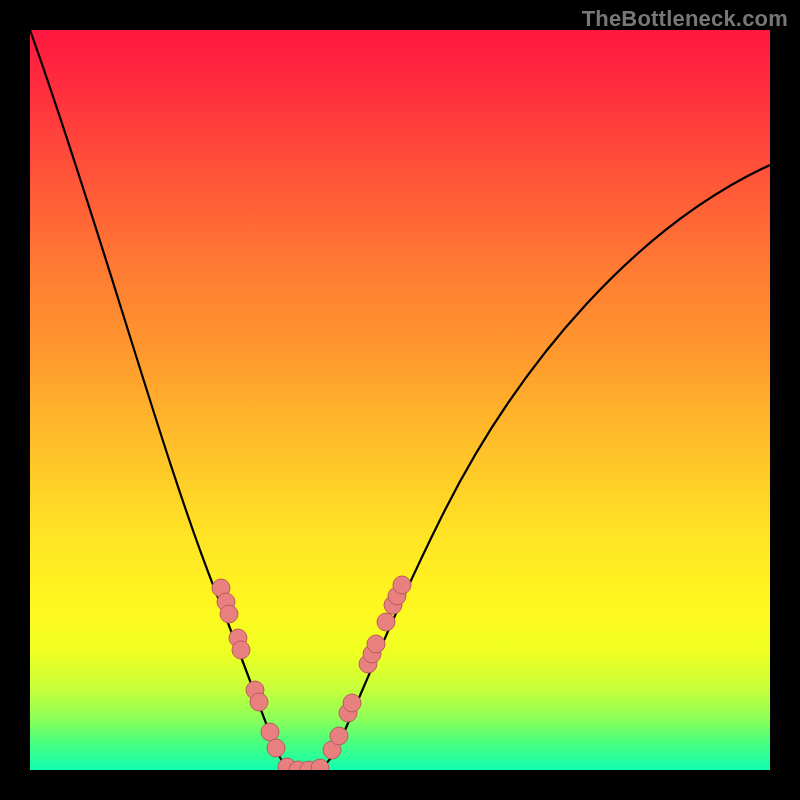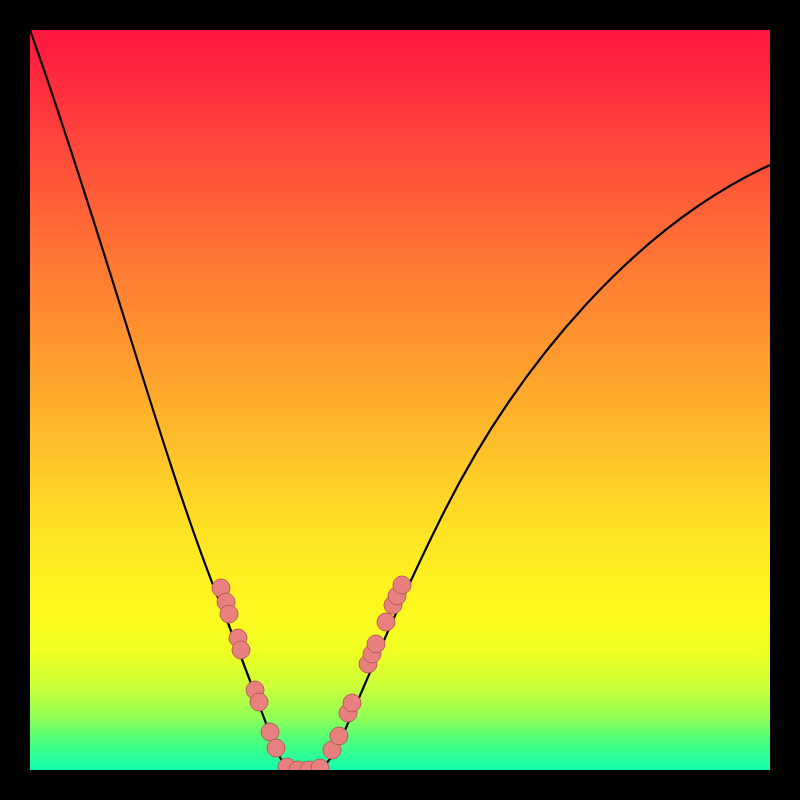--- a/index.html
+++ b/index.html
@@ -89,13 +89,14 @@
           <circle cx="338" cy="634" r="9" class="dot"></circle>
           <circle cx="342" cy="624" r="9" class="dot"></circle>
           <circle cx="346" cy="614" r="9" class="dot"></circle>
           <circle cx="356" cy="592" r="9" class="dot"></circle>
           <circle cx="363" cy="575" r="9" class="dot"></circle>
           <circle cx="367" cy="566" r="9" class="dot"></circle>
           <circle cx="372" cy="555" r="9" class="dot"></circle>
         </g>
     </svg>
   </div>
+  <div class="watermark">TheBottleneck.com</div>
 </div>
 
 </body></html>

